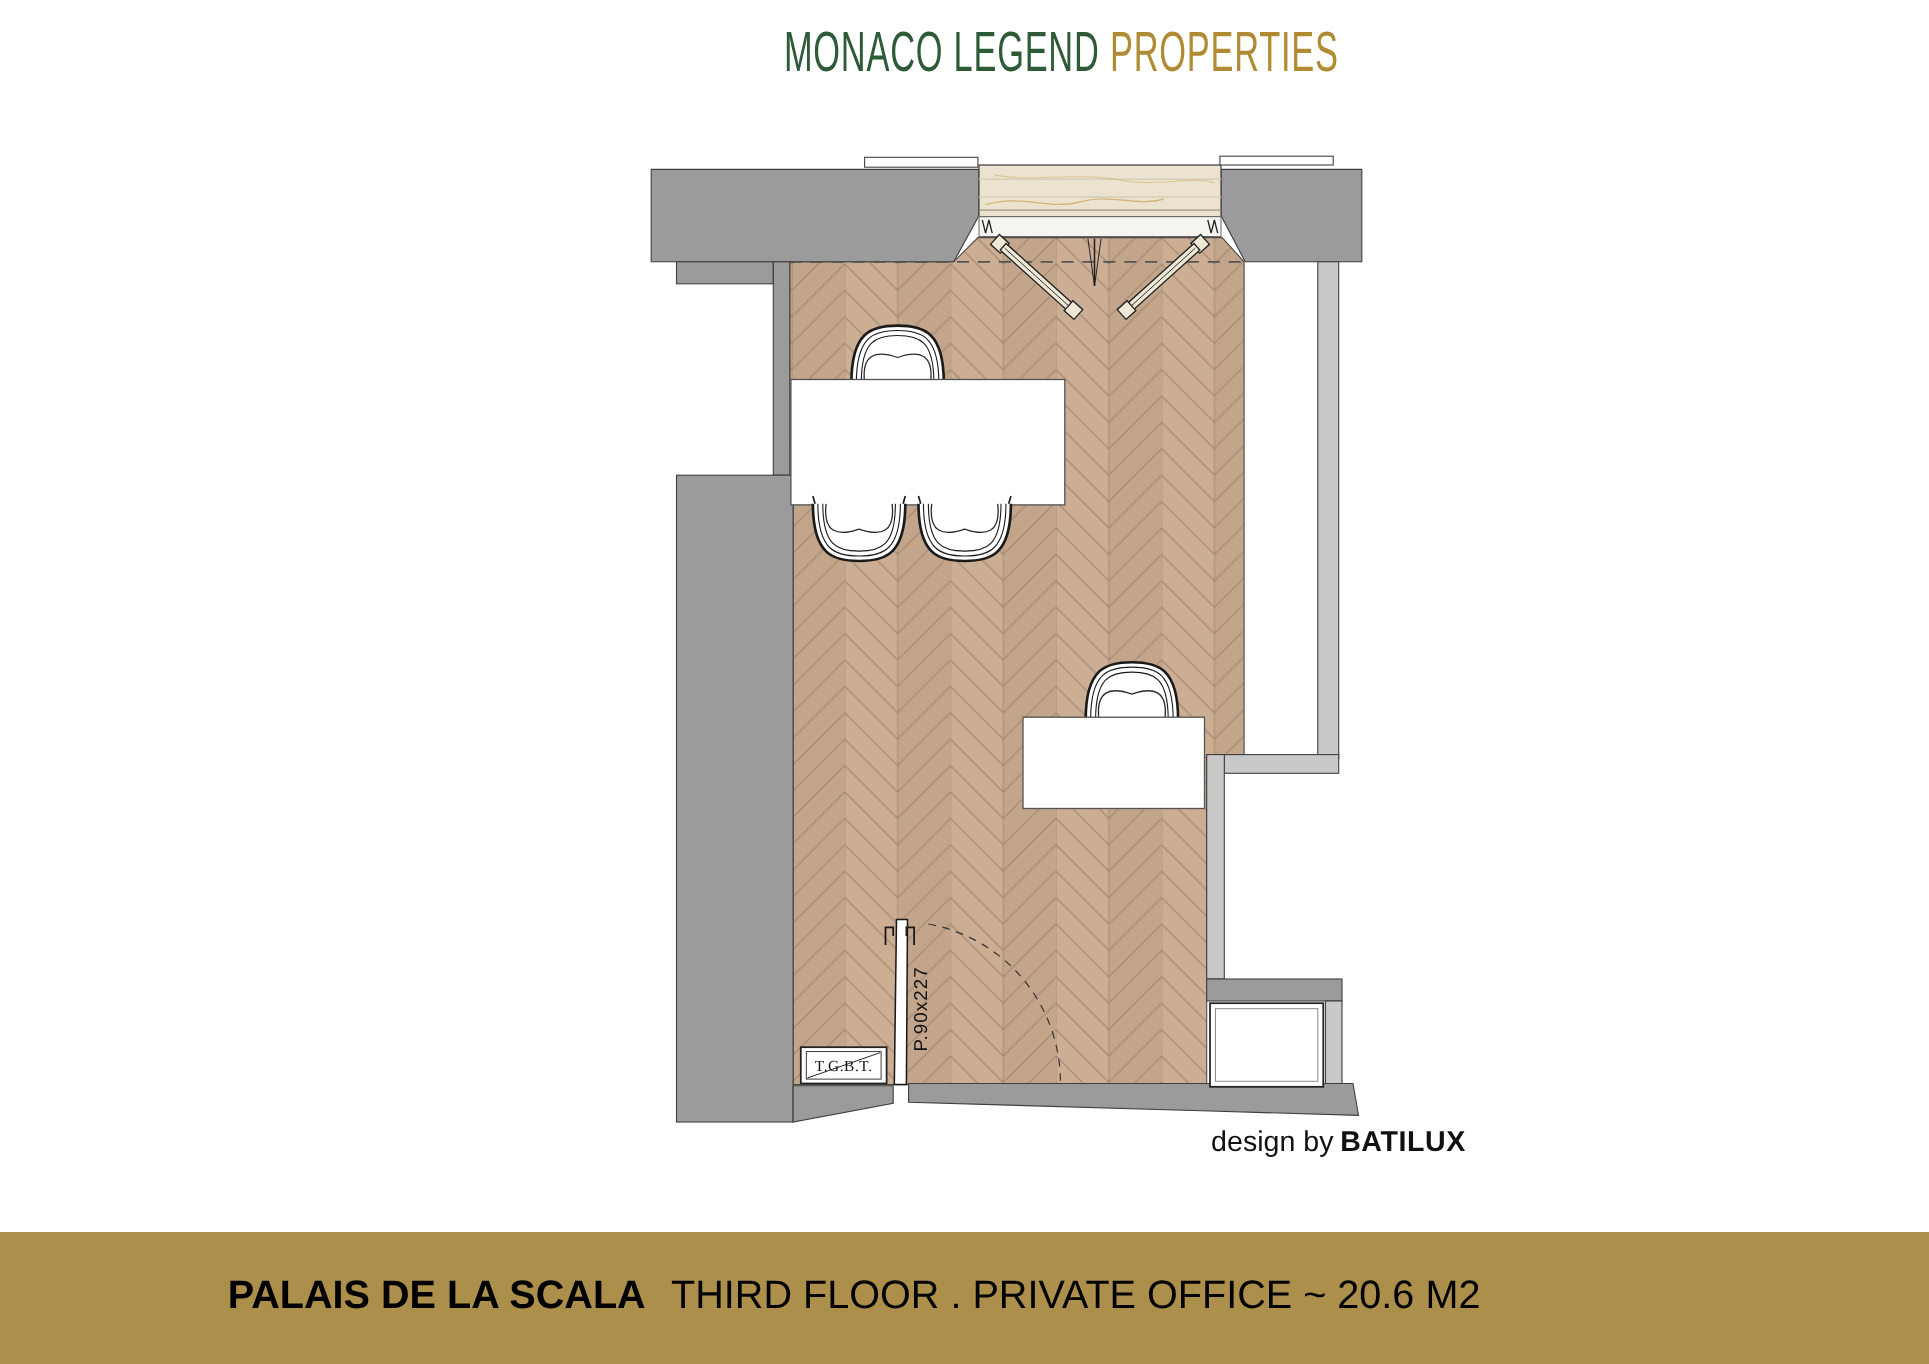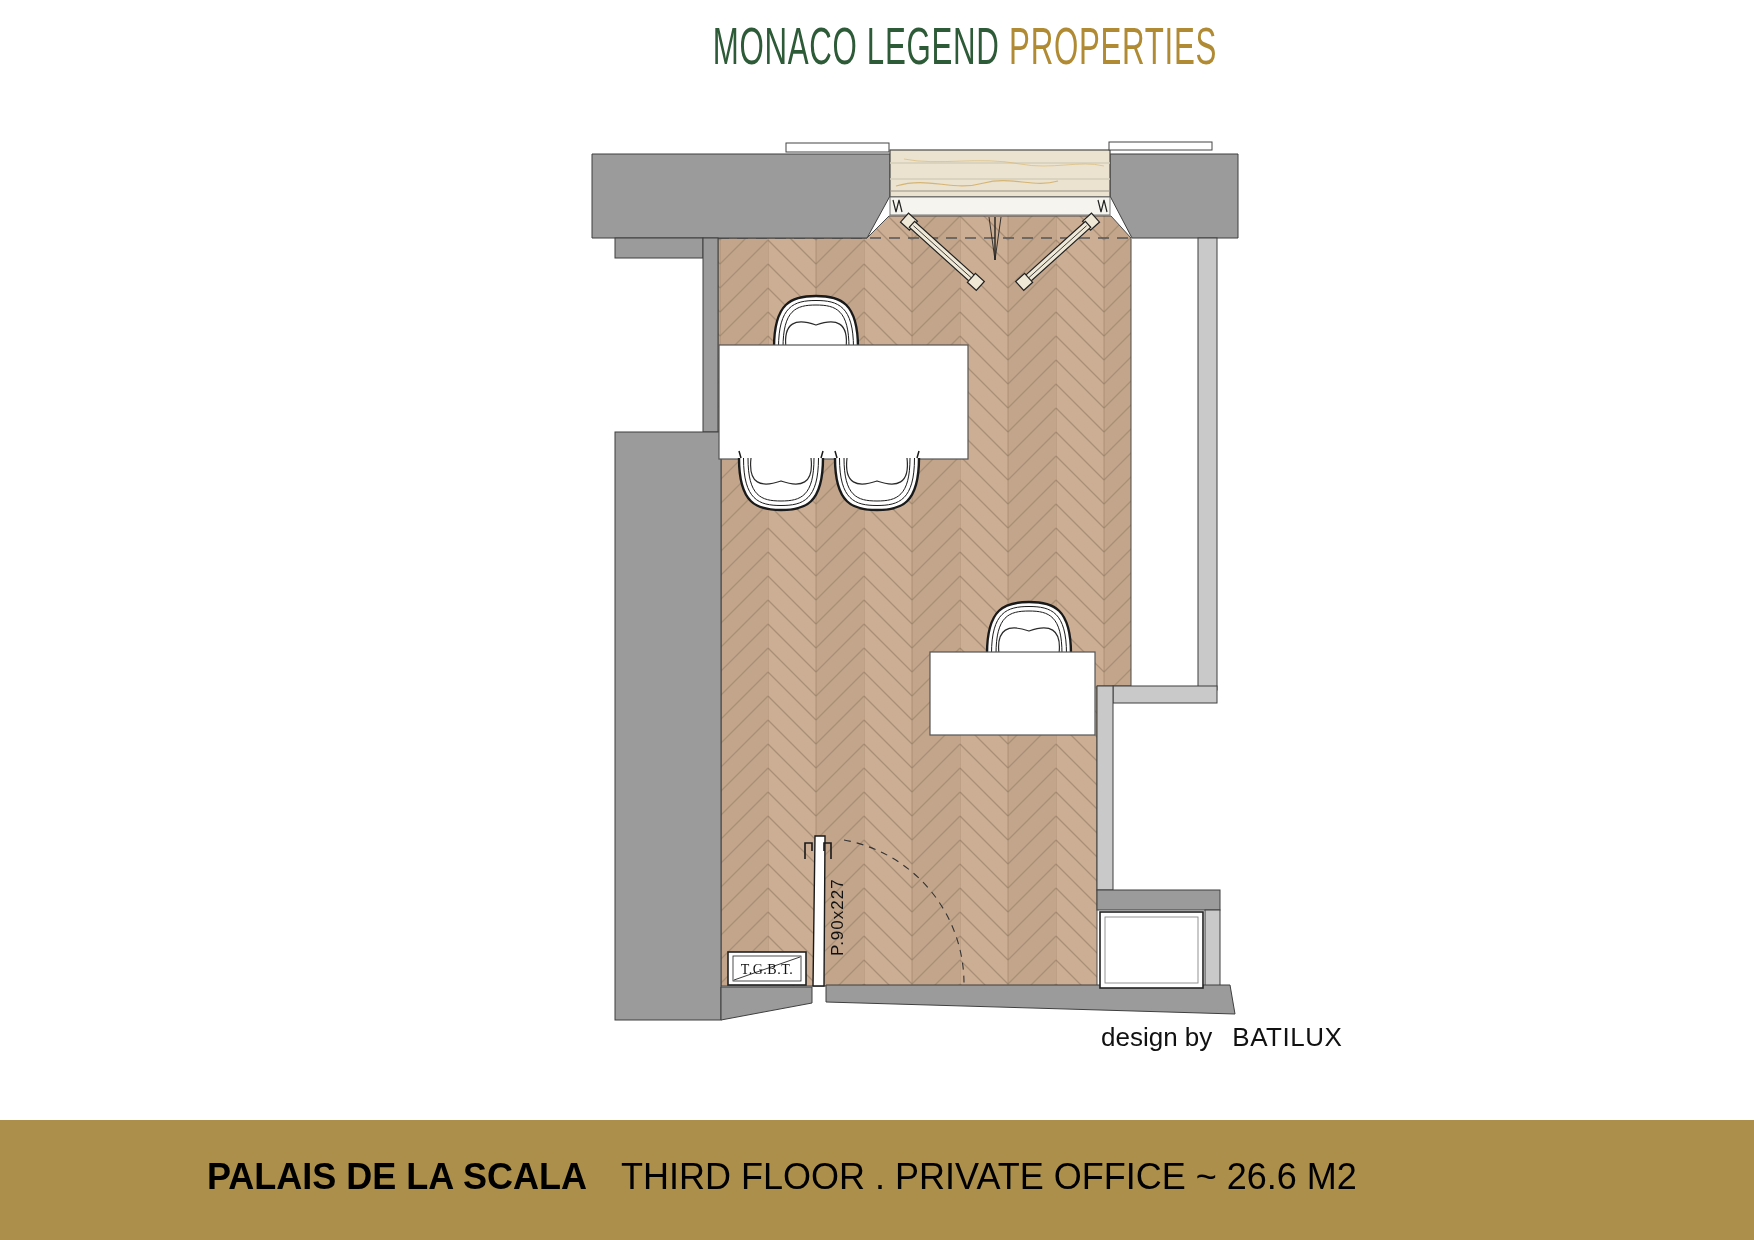--- a/index.html
+++ b/index.html
@@ -16,25 +16,25 @@
   }
   .brand-primary{color:#2d5a37;margin-right:14px;}
   .brand-secondary{color:#b08b33;}
   .tagline{
     margin-top:3px;font-size:23px;letter-spacing:1px;color:#3c6a44;white-space:nowrap;
   }
   
   .plan-svg{position:absolute;left:0;top:0;}
   
   .credit{position:absolute;left:1101px;top:1022px;font-size:26px;color:#111;white-space:nowrap;}
-  .credit .brand{font-weight:normal;margin-left:20px;letter-spacing:0.5px;}
+  .credit .brand{font-weight:bold;margin-left:6px;letter-spacing:0.5px;}
   
   .footer-band{position:absolute;left:0;top:1120px;width:1754px;height:120px;background:#ab8f4a;}
   .footer-title{position:absolute;left:207px;top:36px;font-size:36px;color:#000;white-space:nowrap;}
-  .footer-title .building{font-weight:bold;margin-right:34px;}
+  .footer-title .building{font-weight:bold;margin-right:23px;}
 </style>
 </head>
 <body>
 
 <div class="logo">
   <div class="brand-line">
     <span class="brand-primary">MONACO LEGEND</span><span class="brand-secondary">PROPERTIES</span>
   </div>
 </div>
 
@@ -130,15 +130,15 @@
     <text x="767" y="974" text-anchor="middle" font-size="14" letter-spacing="0.5" fill="#111" font-family="Liberation Serif, serif">T.G.B.T.</text>
   </g>
 </svg>
 
 <div class="credit">
   <span>design by</span><span class="brand">BATILUX</span>
 </div>
 
 <div class="footer-band">
   <div class="footer-title">
-    <span class="building">PALAIS DE LA SCALA</span><span class="details">THIRD FLOOR . PRIVATE OFFICE  ~  26.6 M2</span>
+    <span class="building">PALAIS DE LA SCALA</span><span class="details">THIRD FLOOR . PRIVATE OFFICE  ~  20.6 M2</span>
   </div>
 </div>
 
 </body></html>

